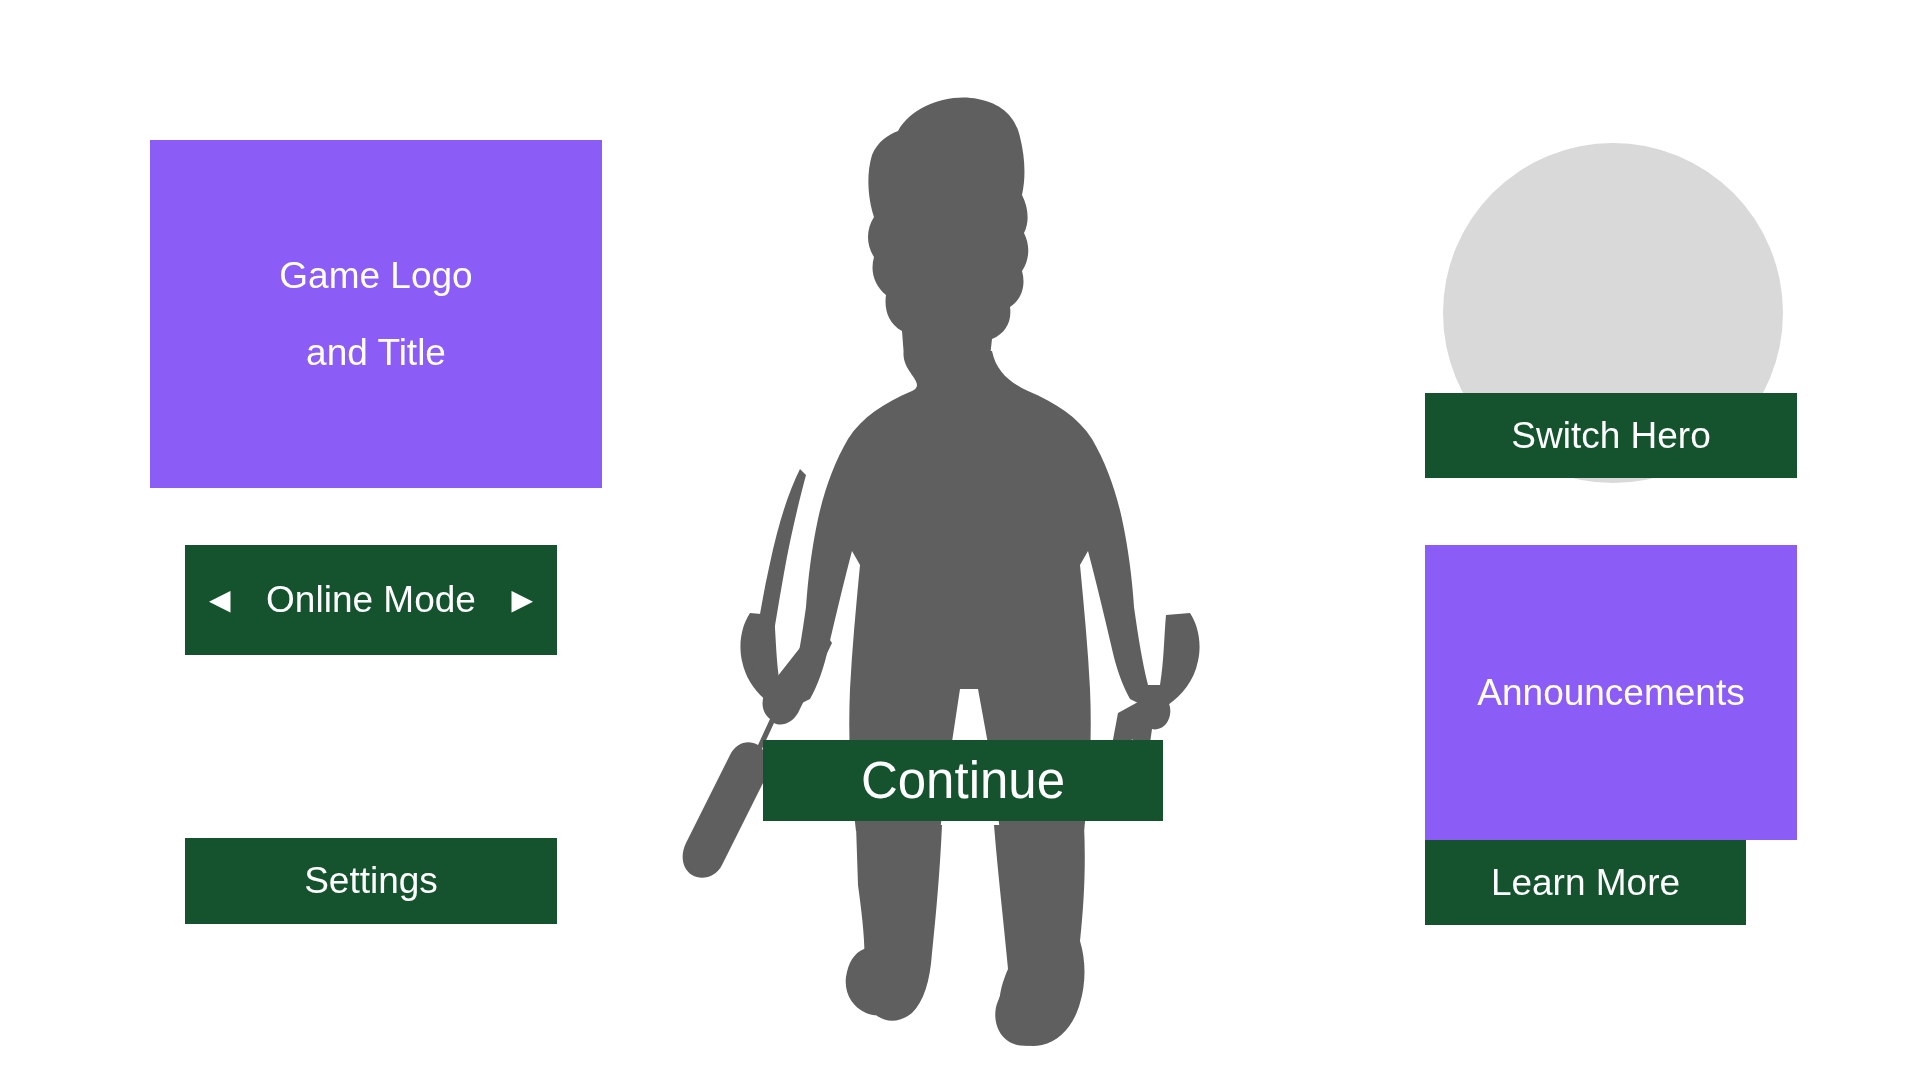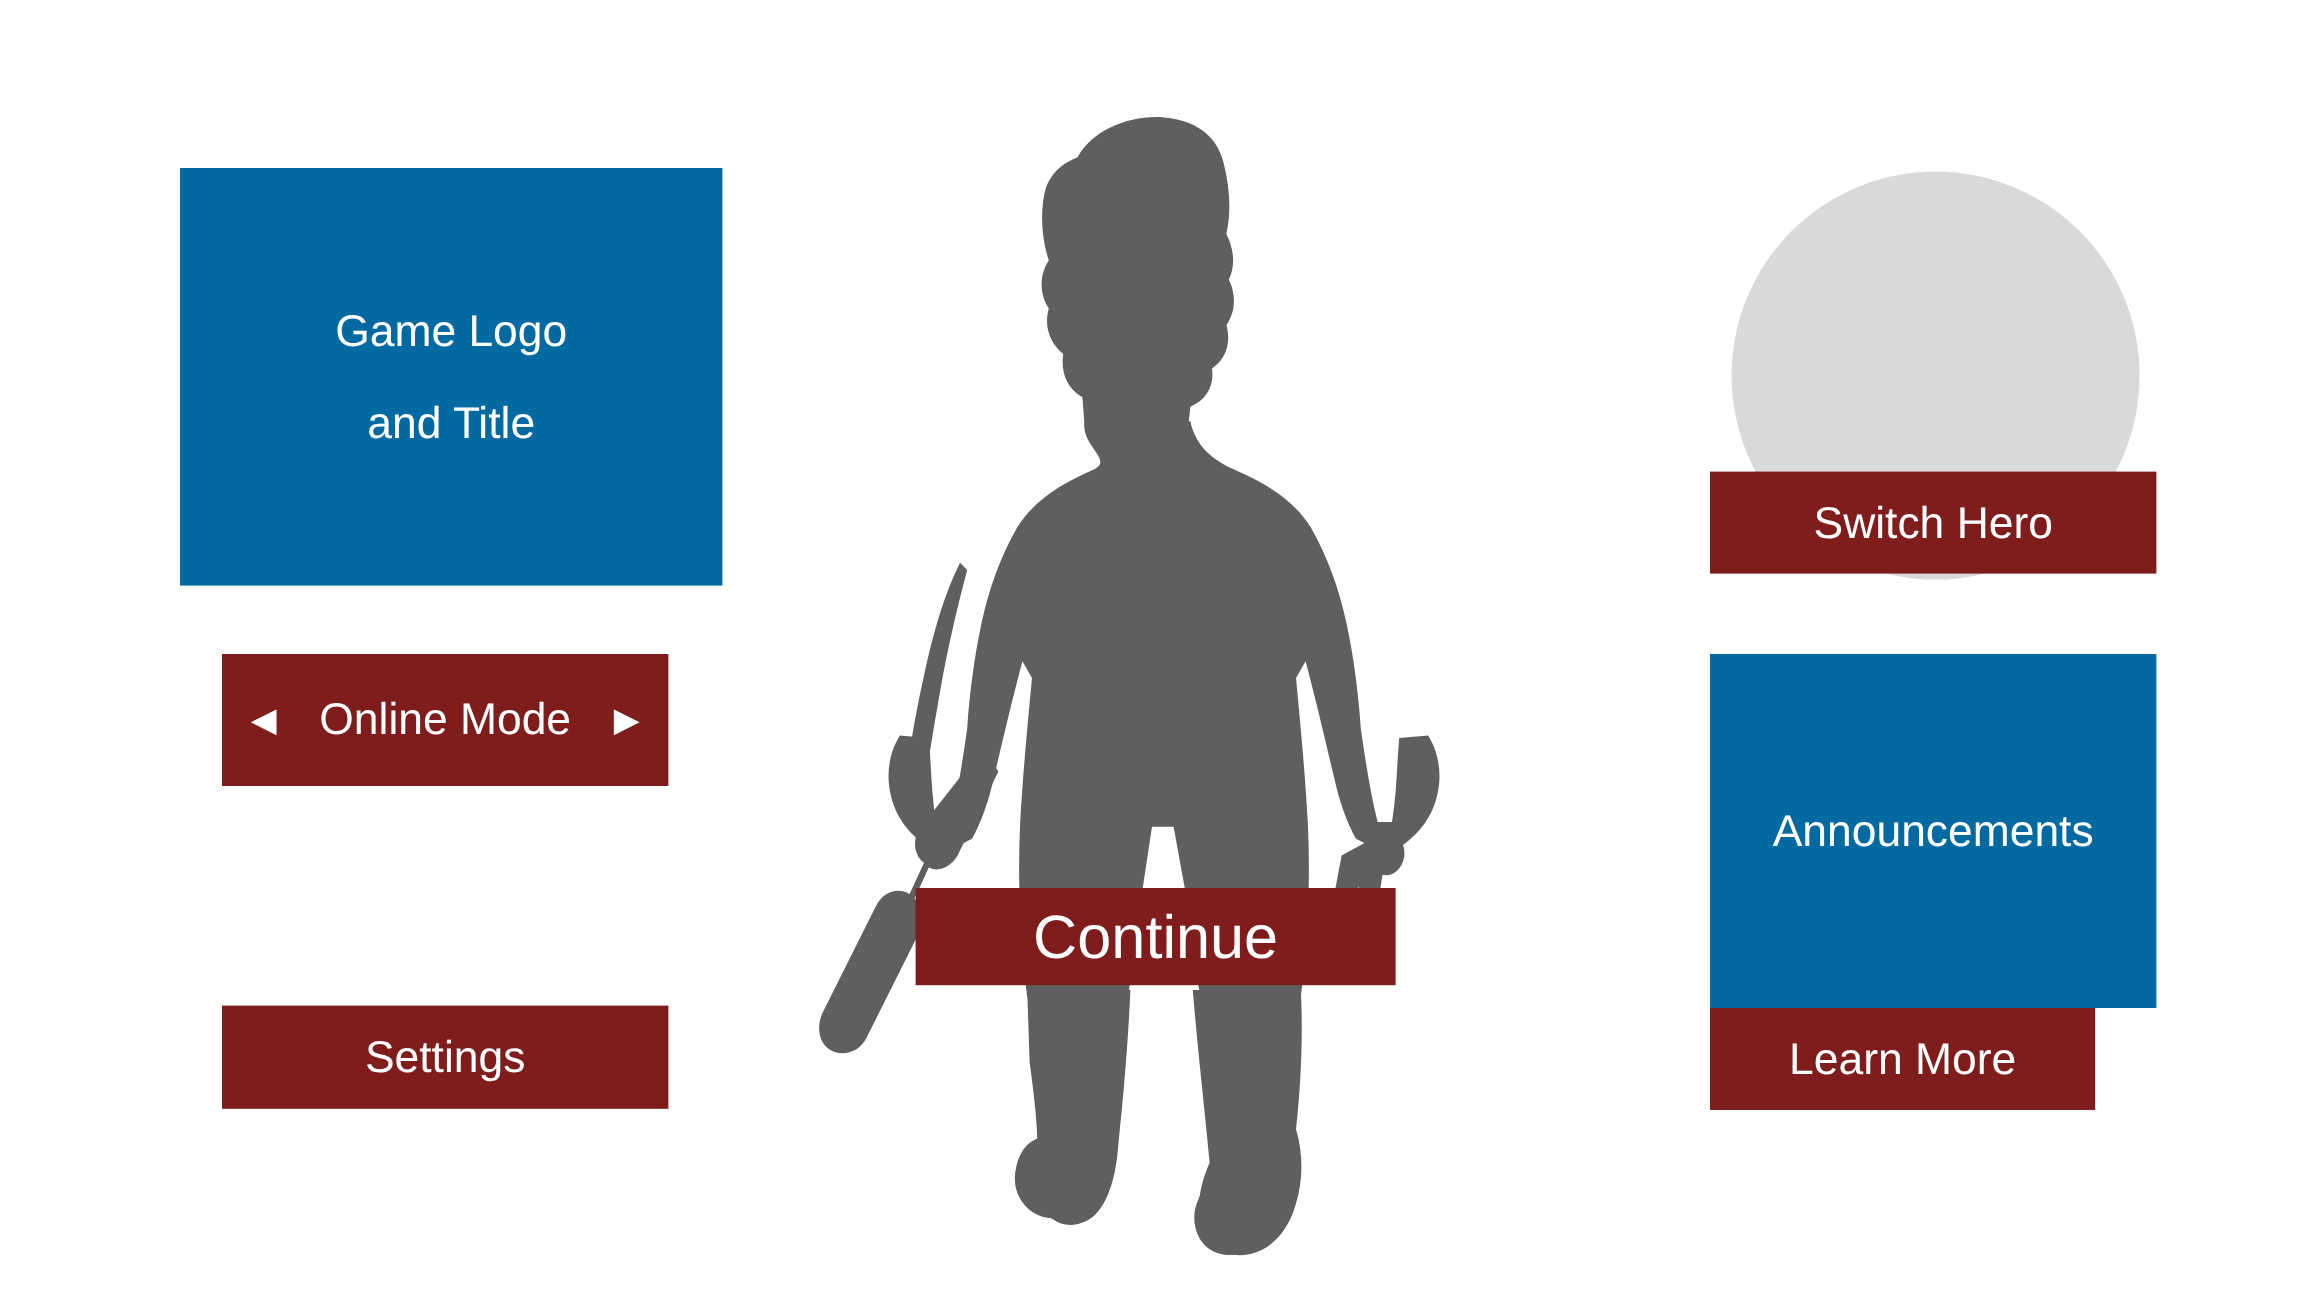--- a/index.html
+++ b/index.html
@@ -16,38 +16,38 @@
   #screen {
     position: relative;
     width: 1920px;
     height: 1080px;
     background: #ffffff;
   }
 
   
   .placeholder {
     position: absolute;
-    background: #0369a1;
+    background: #8b5cf6;
     display: flex;
     align-items: center;
     justify-content: center;
     text-align: center;
     color: #ffffff;
     line-height: 1.18;
     box-sizing: border-box;
     gap: 33px;
   }
   .placeholder-circle {
     position: absolute;
     background: #d9d9d9;
     border-radius: 50%;
   }
   .btn {
     position: absolute;
-    background: #7f1d1d;
+    background: #14532d;
     color: #ffffff;
     display: flex;
     align-items: center;
     justify-content: center;
     box-sizing: border-box;
     border: none;
     padding: 0;
     font-family: "Liberation Sans", sans-serif;
     cursor: pointer;
     user-select: none;

